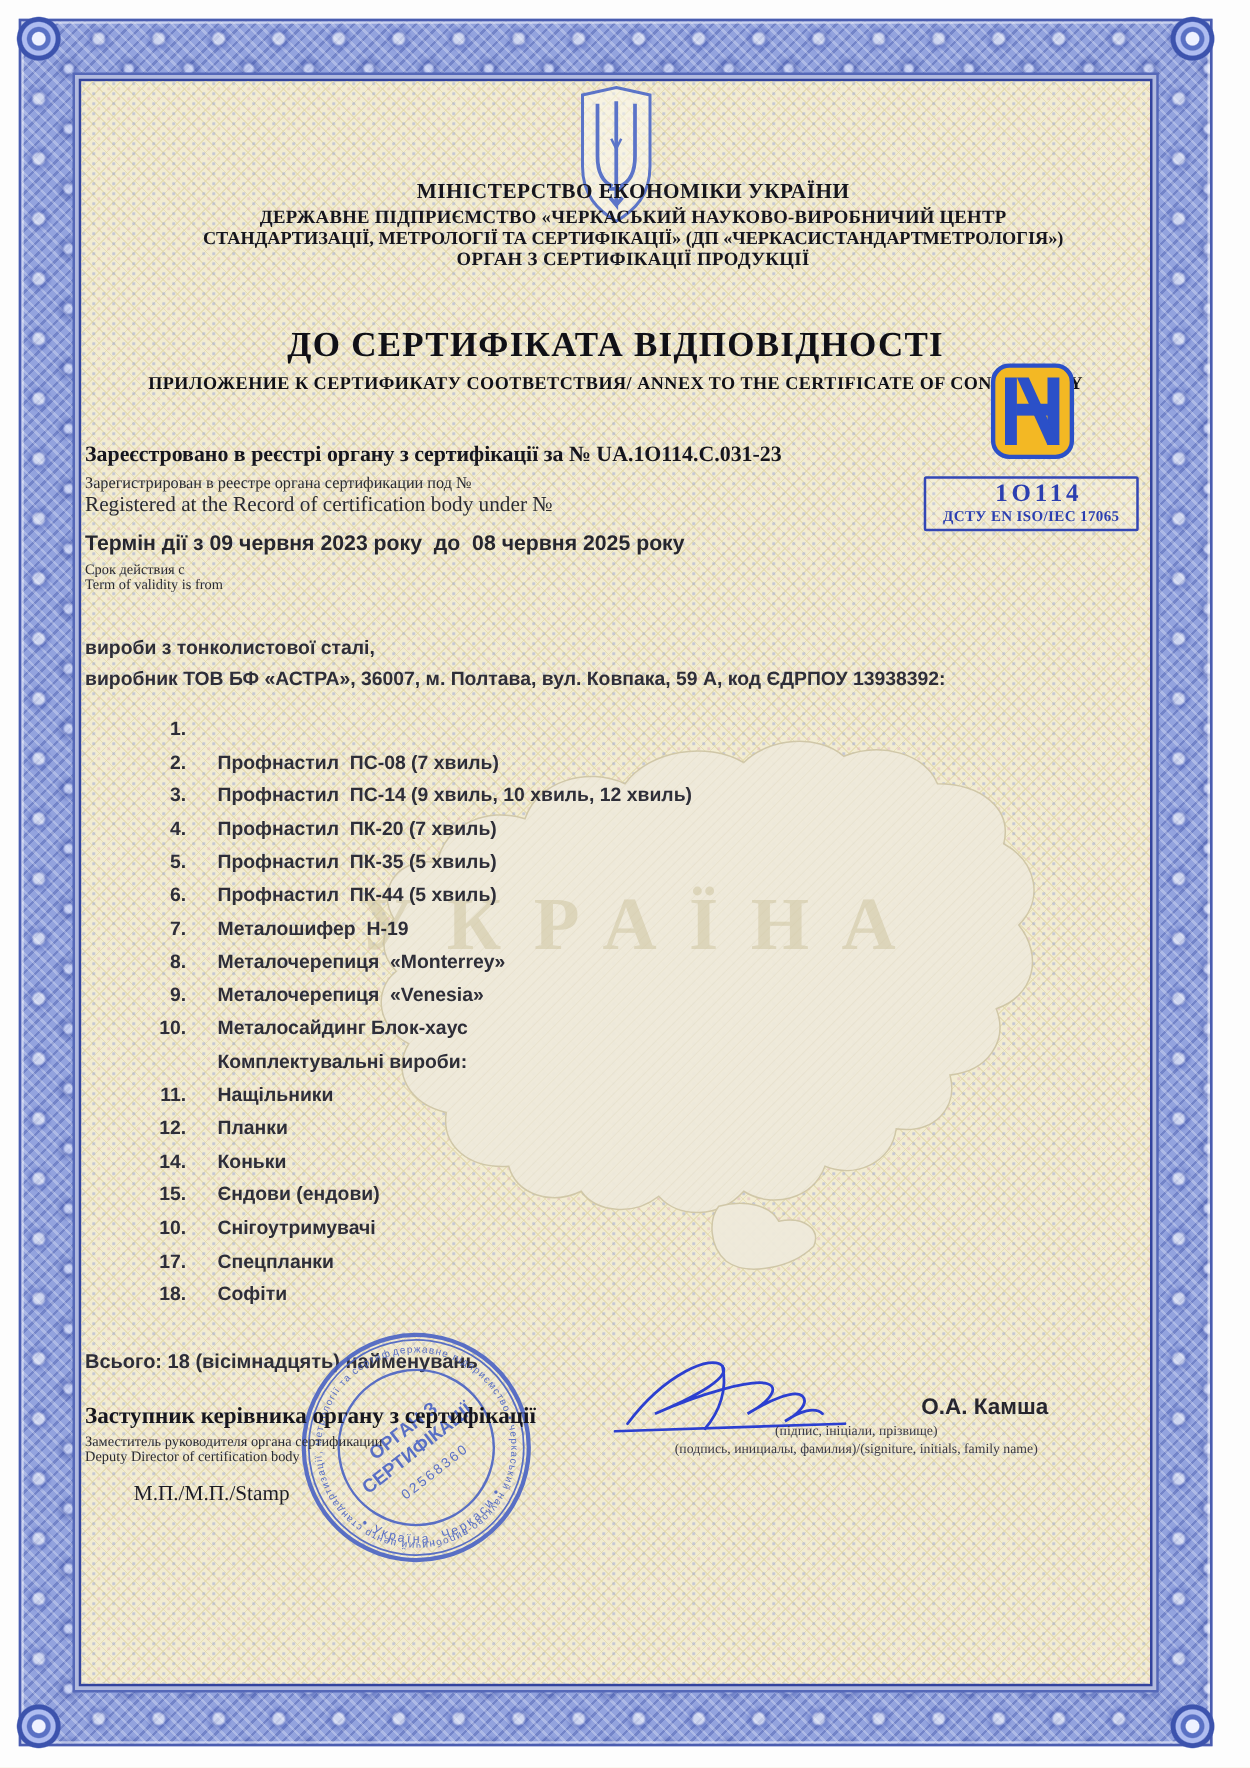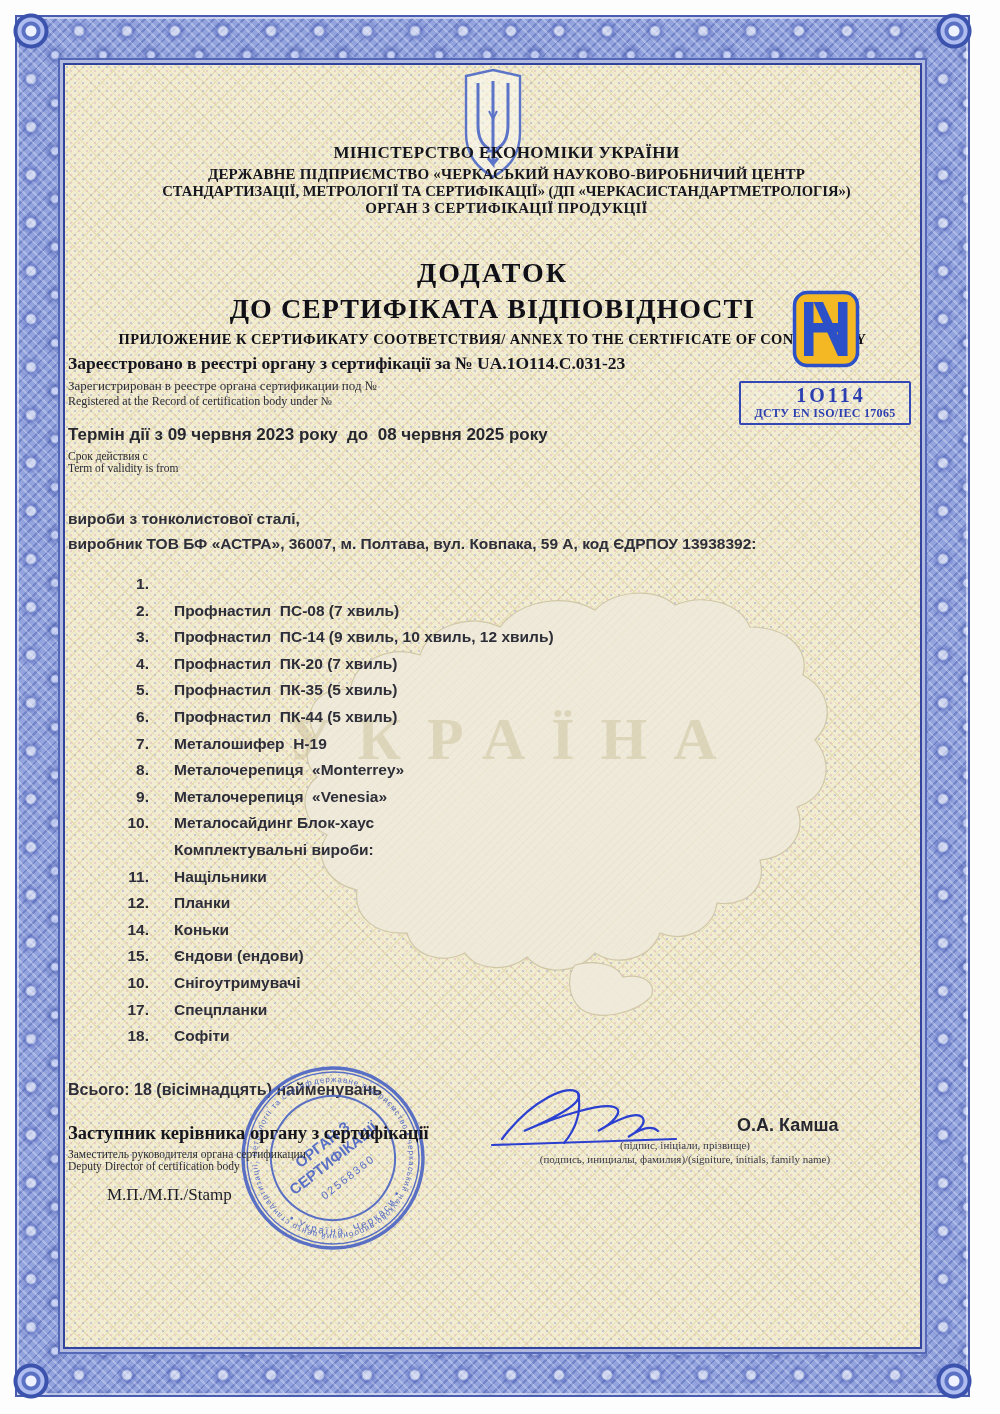--- a/index.html
+++ b/index.html
@@ -61,21 +61,21 @@
   
   .naau{left:727px;top:225px;width:68px;height:78px;}
   .accr-box{left:674px;top:316px;width:168px;height:40px;border:2px solid #3347b5;border-radius:2px;
     text-align:center;color:#2b3fb0;font-weight:700;background:rgba(255,255,255,.12);}
   .accr-box .code{font-size:20px;letter-spacing:3px;line-height:22px;margin-top:1px;padding-left:12px;}
   .accr-box .std{font-size:12px;letter-spacing:.3px;line-height:14px;}
 
   .reg{left:3px;top:288px;color:#15151d;}
   .reg .r1{font-size:17.5px;font-weight:700;white-space:nowrap;}
   .reg .r2{font-size:13px;margin-top:4px;color:#2b2b31;}
-  .reg .r3{font-size:12px;color:#2b2b31;}
+  .reg .r3{font-size:17px;color:#2b2b31;}
 
   .validity{left:3px;top:360px;color:#222228;}
   .validity .v1{font-family:"Liberation Sans",sans-serif;font-weight:700;font-size:17px;white-space:pre-wrap;color:#26262e;}
   .validity .v2{font-size:11.5px;margin-top:5px;color:#2b2b31;}
   .validity .v3{font-size:11.5px;color:#2b2b31;}
 
   .intro{left:3px;top:445px;font-family:"Liberation Sans",sans-serif;font-weight:700;font-size:15.5px;color:#2e2e38;}
   .intro .i2{margin-top:7px;}
 
   .plist{left:40px;top:506px;width:700px;font-family:"Liberation Sans",sans-serif;font-weight:700;font-size:15.5px;color:#2e2e38;}
@@ -147,21 +147,20 @@
       </svg>
 
       <div class="org">
         <div class="l1">МІНІСТЕРСТВО ЕКОНОМІКИ УКРАЇНИ</div>
         <div class="l2">ДЕРЖАВНЕ ПІДПРИЄМСТВО «ЧЕРКАСЬКИЙ НАУКОВО-ВИРОБНИЧИЙ ЦЕНТР</div>
         <div class="l3">СТАНДАРТИЗАЦІЇ, МЕТРОЛОГІЇ ТА СЕРТИФІКАЦІЇ» (ДП «ЧЕРКАСИСТАНДАРТМЕТРОЛОГІЯ»)</div>
         <div class="l4">ОРГАН З СЕРТИФІКАЦІЇ ПРОДУКЦІЇ</div>
       </div>
 
       <div class="title-block">
-        <div class="t1">ДОДАТОК</div>
         <div class="t2">ДО СЕРТИФІКАТА ВІДПОВІДНОСТІ</div>
         <div class="t3">ПРИЛОЖЕНИЕ К СЕРТИФИКАТУ СООТВЕТСТВИЯ/ ANNEX TO THE CERTIFICATE OF CONFORMITY</div>
       </div>
 
       <svg class="naau" viewBox="0 0 68 78">
         <rect x="2.5" y="2.5" width="63" height="73" rx="13" fill="#f3b824" stroke="#2b50c8" stroke-width="3.5"></rect>
         <g fill="#2b50c8">
           <rect x="12" y="12" width="9.5" height="54"></rect>
           <rect x="46" y="12" width="9.5" height="54"></rect>
           <polygon points="21.5,12 31,12 55.5,66 46,66"></polygon>

